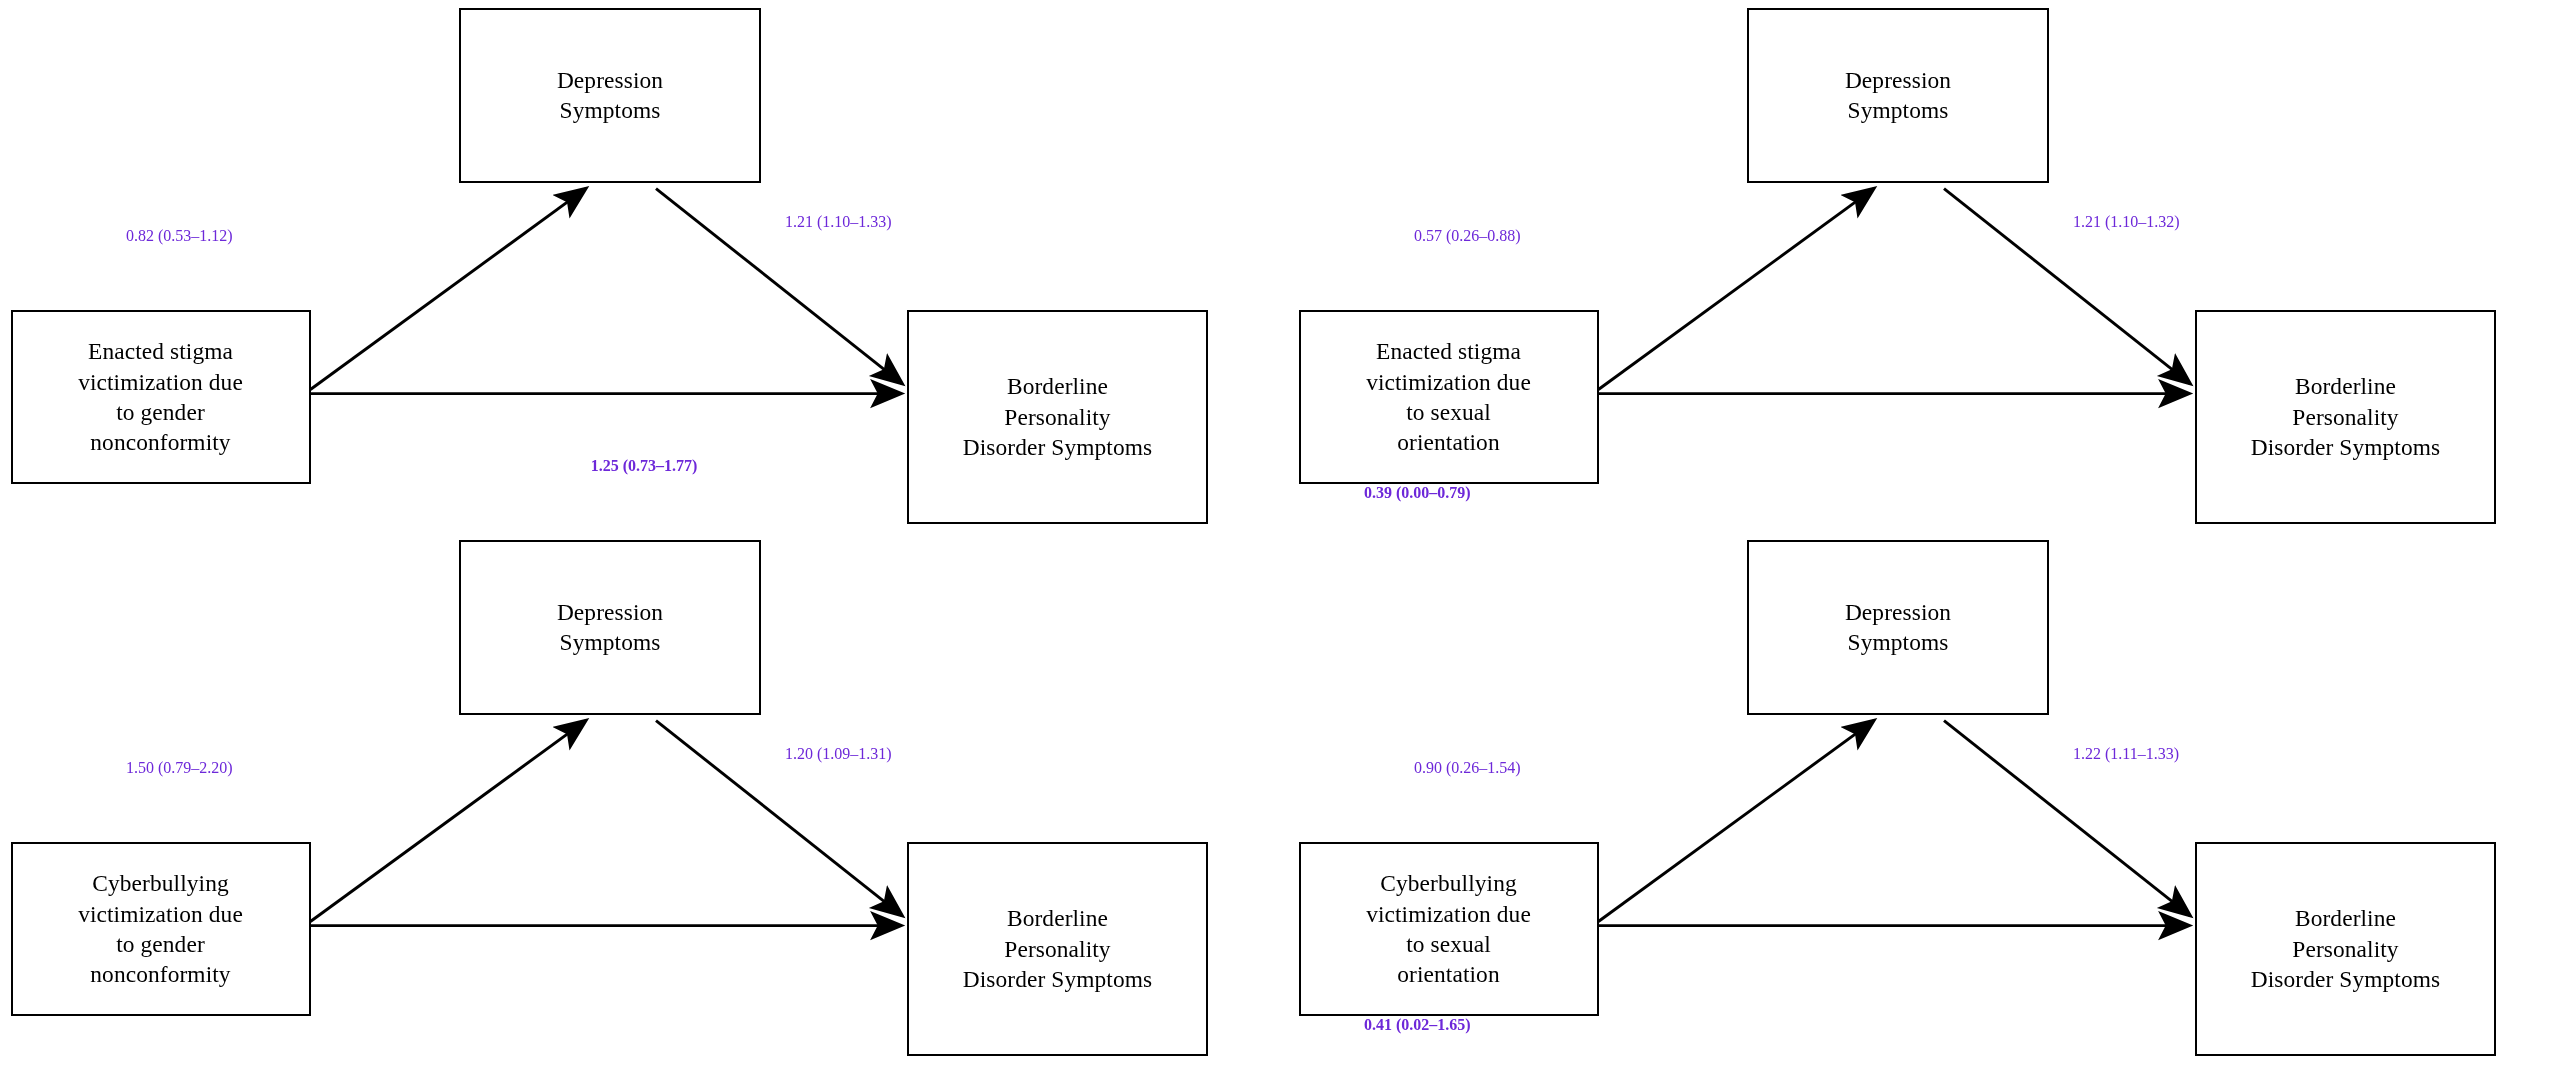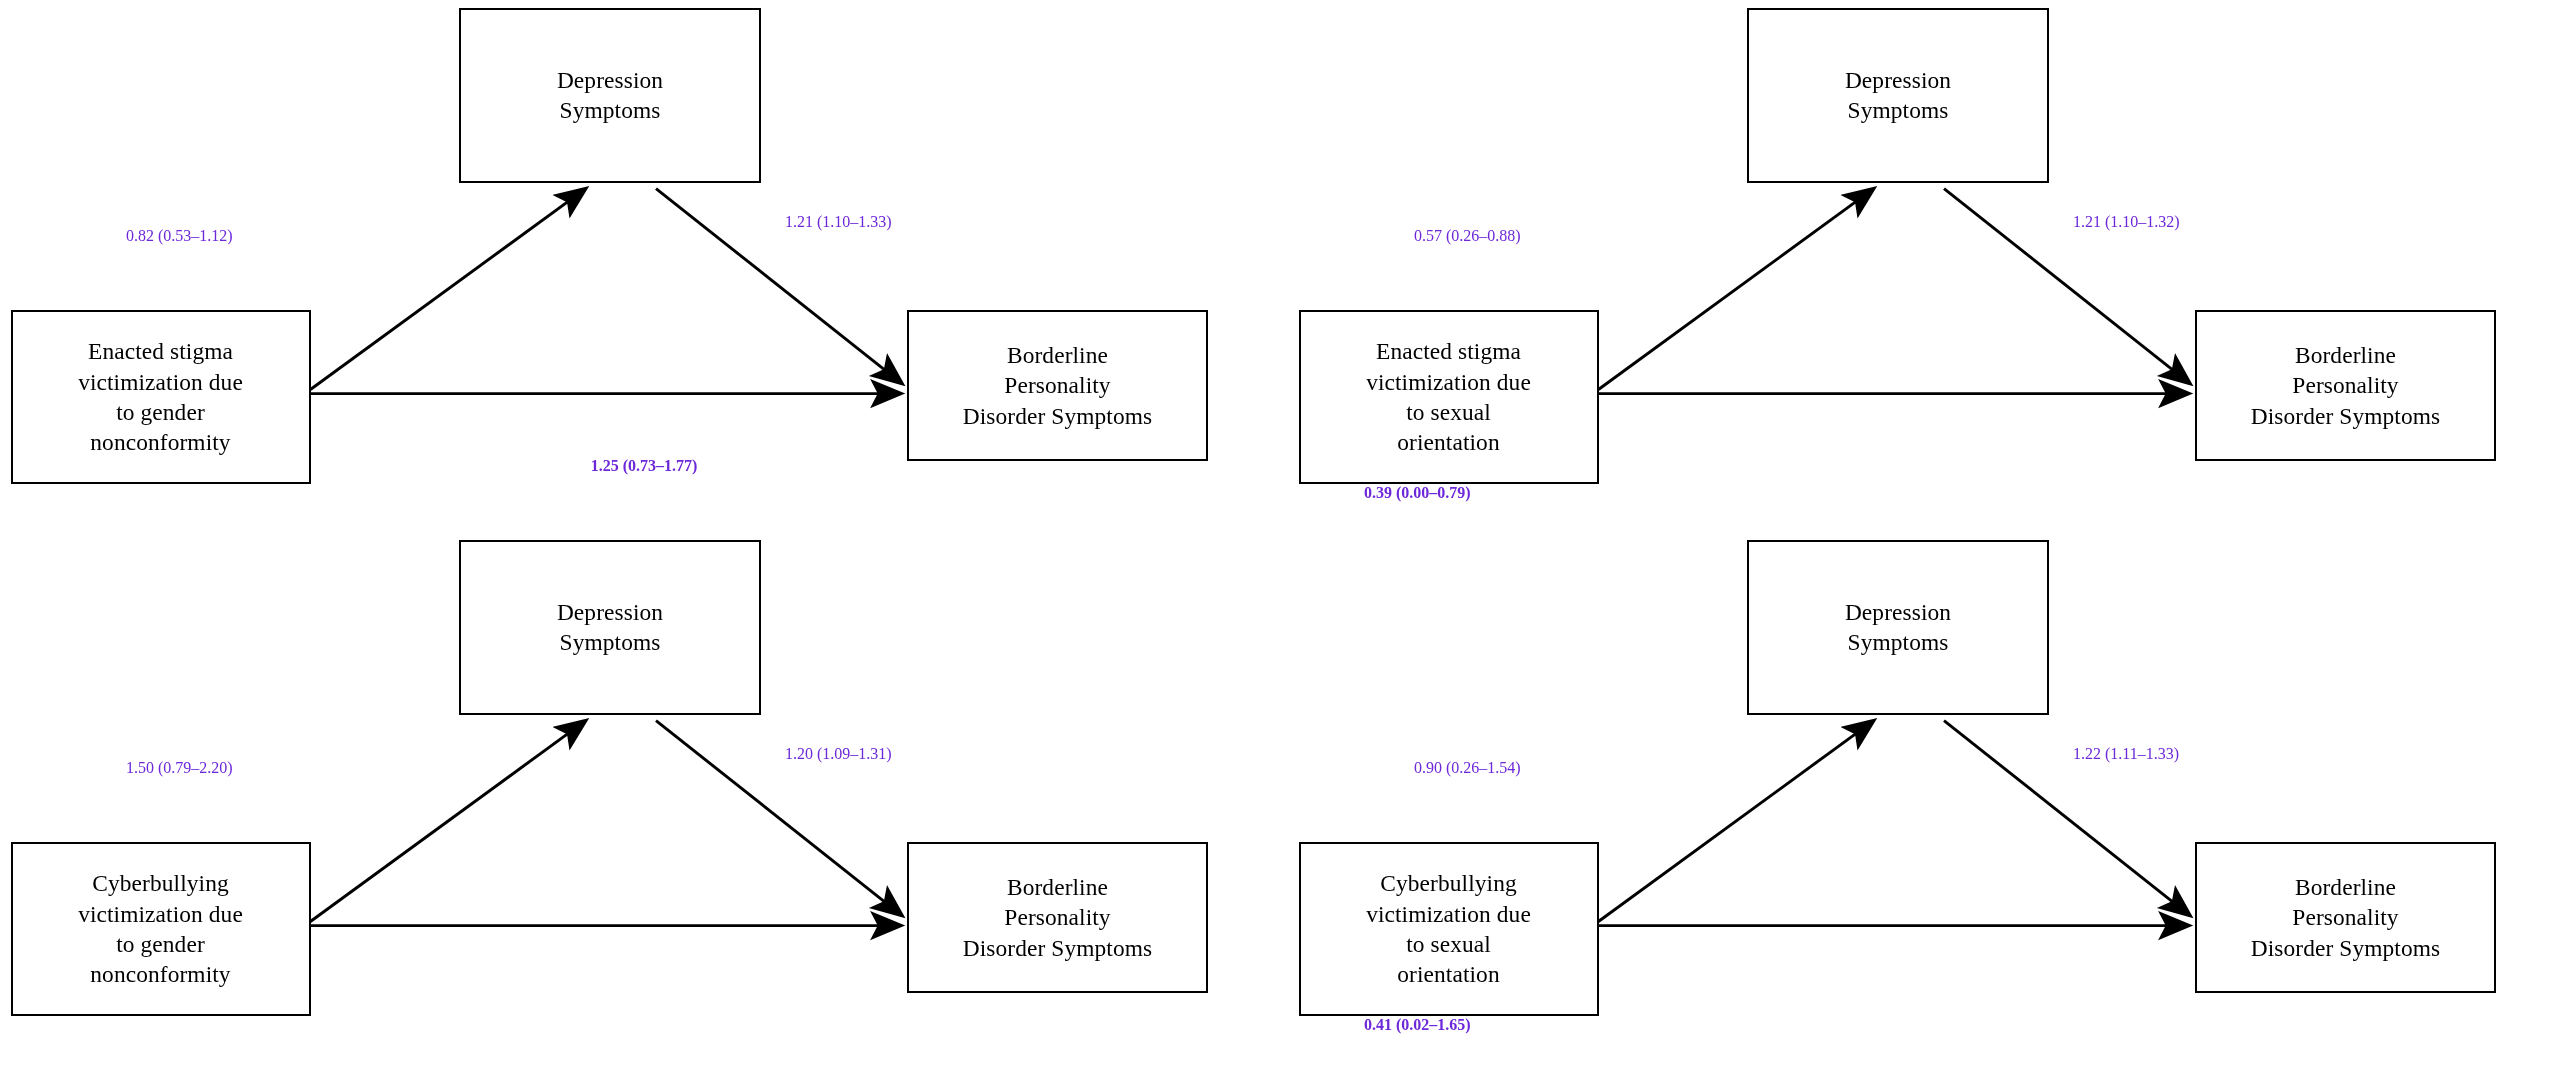--- a/index.html
+++ b/index.html
@@ -68,21 +68,21 @@
   .node-predictor {
     left: 10.5px;
     top: 310px;
     width: 300px;
     height: 174px;
   }
   .node-outcome {
     left: 907px;
     top: 310px;
     width: 301px;
-    height: 151px;
+    height: 214px;
     text-align: center;
   }
 
   
   .path-label {
     position: absolute;
     font-size: 16px;
     line-height: 1.1;
     white-space: nowrap;
     color: #6d28d9;

